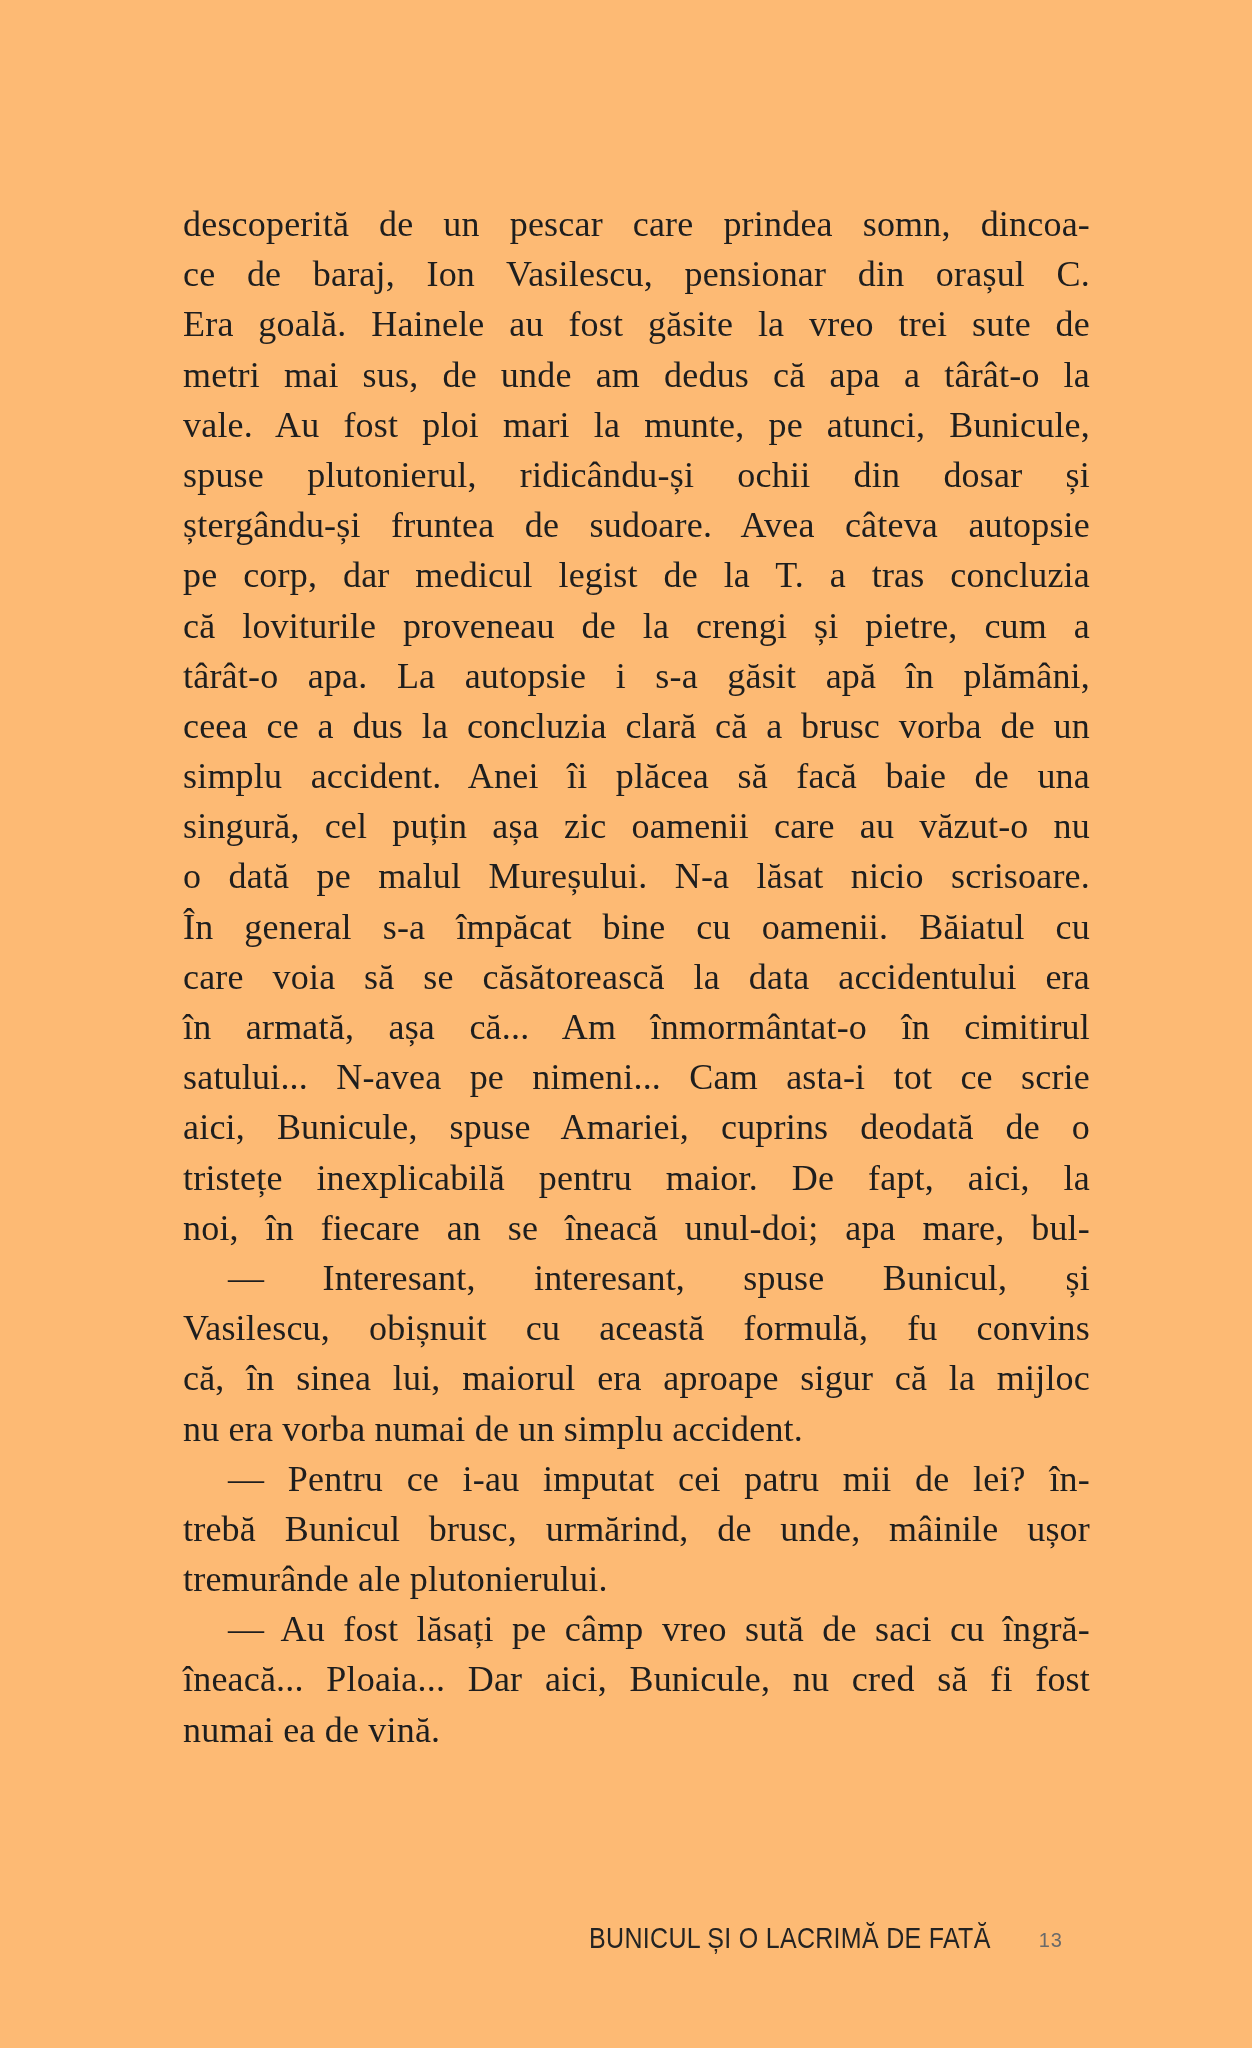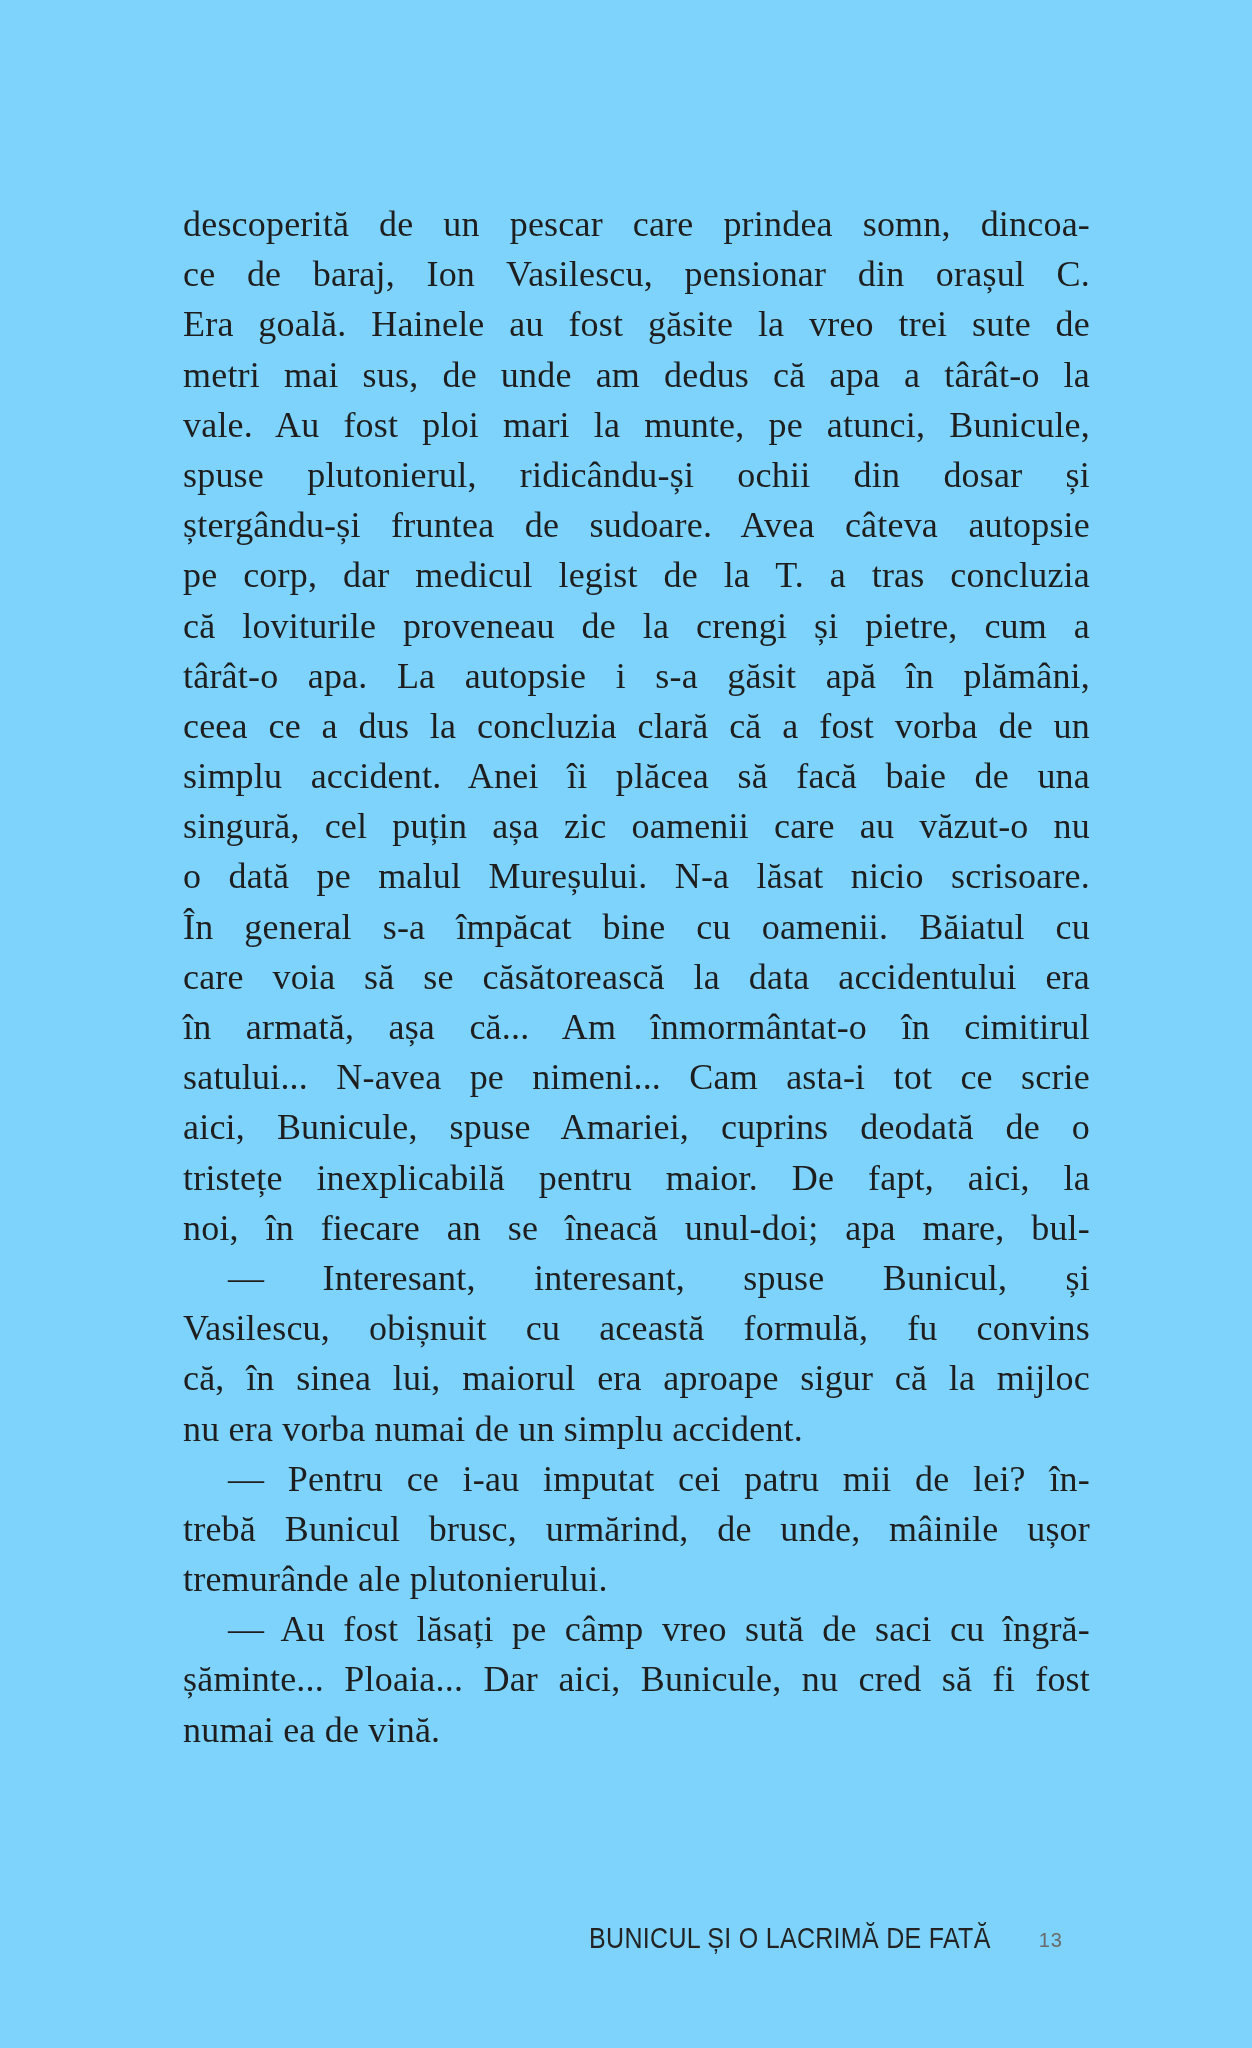--- a/index.html
+++ b/index.html
@@ -1,17 +1,17 @@
 <!DOCTYPE html>
 <html><head>
 <meta charset="utf-8">
 <style>
   html, body { margin: 0; padding: 0; background: #ffffff; }
   body { width: 1252px; height: 2048px; position: relative; overflow: hidden; }
-  .page { position: absolute; left: 0; top: 0; width: 1252px; height: 2048px; background: #7dd3fc; }
+  .page { position: absolute; left: 0; top: 0; width: 1252px; height: 2048px; background: #fdba74; }
   .text-block {
     position: absolute; left: 183px; top: 199px; width: 907px;
     font-family: "Liberation Serif", "DejaVu Serif", serif;
     font-size: 36px; line-height: 50.2px; color: #1e1e1e;
     letter-spacing: 0.2px;
   }
   .line {
     display: block; height: 50.2px; white-space: nowrap;
     text-align: justify; text-align-last: justify; overflow: visible;
   }
@@ -41,40 +41,40 @@
       <span class="line">descoperită de un pescar care prindea somn, dincoa-</span>
       <span class="line">ce de baraj, Ion Vasilescu, pensionar din orașul C.</span>
       <span class="line">Era goală. Hainele au fost găsite la vreo trei sute de</span>
       <span class="line">metri mai sus, de unde am dedus că apa a târât-o la</span>
       <span class="line">vale. Au fost ploi mari la munte, pe atunci, Bunicule,</span>
       <span class="line">spuse plutonierul, ridicându-și ochii din dosar și</span>
       <span class="line">ștergându-și fruntea de sudoare. Avea câteva autopsie</span>
       <span class="line">pe corp, dar medicul legist de la T. a tras concluzia</span>
       <span class="line">că loviturile proveneau de la crengi și pietre, cum a</span>
       <span class="line">târât-o apa. La autopsie i s-a găsit apă în plămâni,</span>
-      <span class="line">ceea ce a dus la concluzia clară că a fost vorba de un</span>
+      <span class="line">ceea ce a dus la concluzia clară că a brusc vorba de un</span>
       <span class="line">simplu accident. Anei îi plăcea să facă baie de una</span>
       <span class="line">singură, cel puțin așa zic oamenii care au văzut-o nu</span>
       <span class="line">o dată pe malul Mureșului. N-a lăsat nicio scrisoare.</span>
       <span class="line">În general s-a împăcat bine cu oamenii. Băiatul cu</span>
       <span class="line">care voia să se căsătorească la data accidentului era</span>
       <span class="line">în armată, așa că... Am înmormântat-o în cimitirul</span>
       <span class="line">satului... N-avea pe nimeni... Cam asta-i tot ce scrie</span>
       <span class="line">aici, Bunicule, spuse Amariei, cuprins deodată de o</span>
       <span class="line">tristețe inexplicabilă pentru maior. De fapt, aici, la</span>
       <span class="line">noi, în fiecare an se îneacă unul-doi; apa mare, bul-</span>
       <span class="line indent">— Interesant, interesant, spuse Bunicul, și</span>
       <span class="line">Vasilescu, obișnuit cu această formulă, fu convins</span>
       <span class="line">că, în sinea lui, maiorul era aproape sigur că la mijloc</span>
       <span class="line last">nu era vorba numai de un simplu accident.</span>
       <span class="line indent">— Pentru ce i-au imputat cei patru mii de lei? în-</span>
       <span class="line">trebă Bunicul brusc, urmărind, de unde, mâinile ușor</span>
       <span class="line last">tremurânde ale plutonierului.</span>
       <span class="line indent">— Au fost lăsați pe câmp vreo sută de saci cu îngră-</span>
-      <span class="line">șăminte... Ploaia... Dar aici, Bunicule, nu cred să fi fost</span>
+      <span class="line">îneacă... Ploaia... Dar aici, Bunicule, nu cred să fi fost</span>
       <span class="line last">numai ea de vină.</span>
     </div>
 
   <div class="footer">
     <span class="running-title">BUNICUL ȘI O LACRIMĂ DE FATĂ</span>
     <span class="page-number">13</span>
   </div>
 </div>
 
 </body></html>

